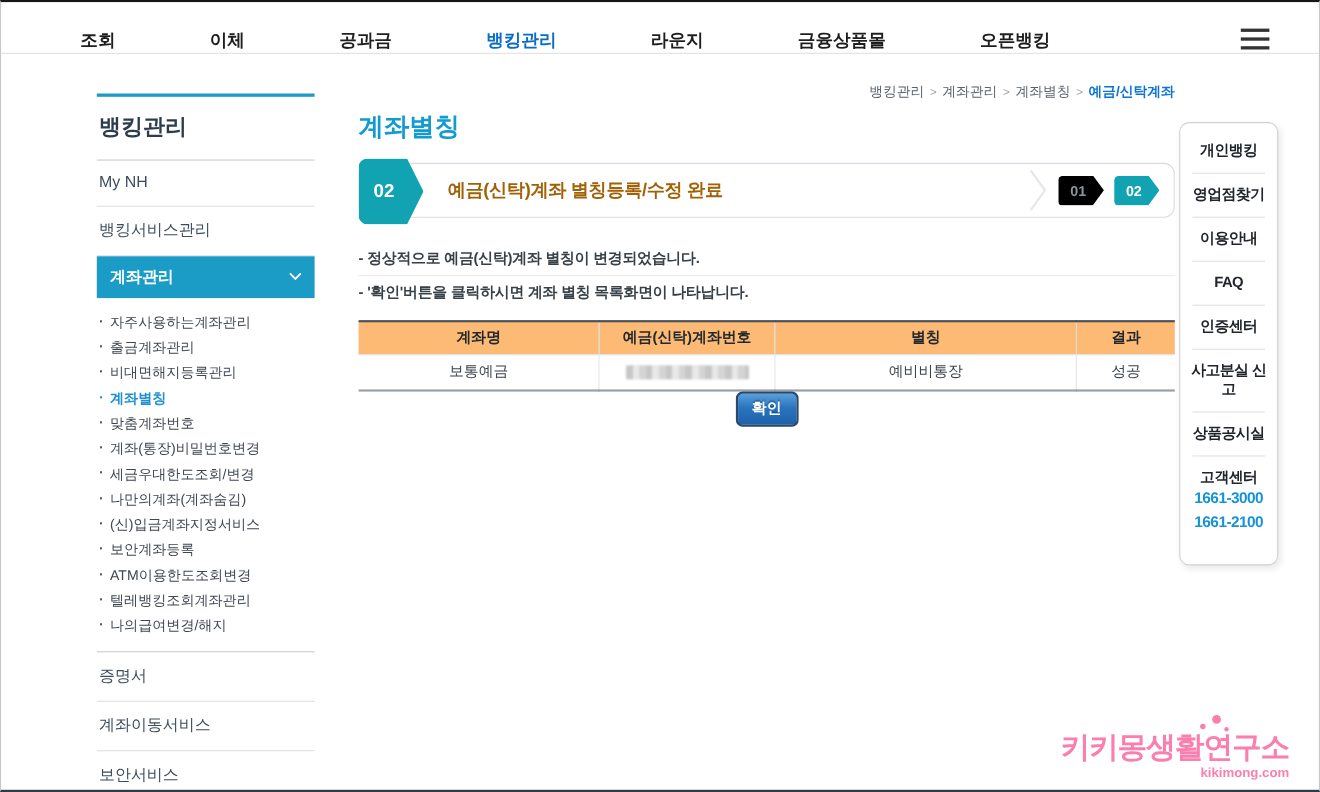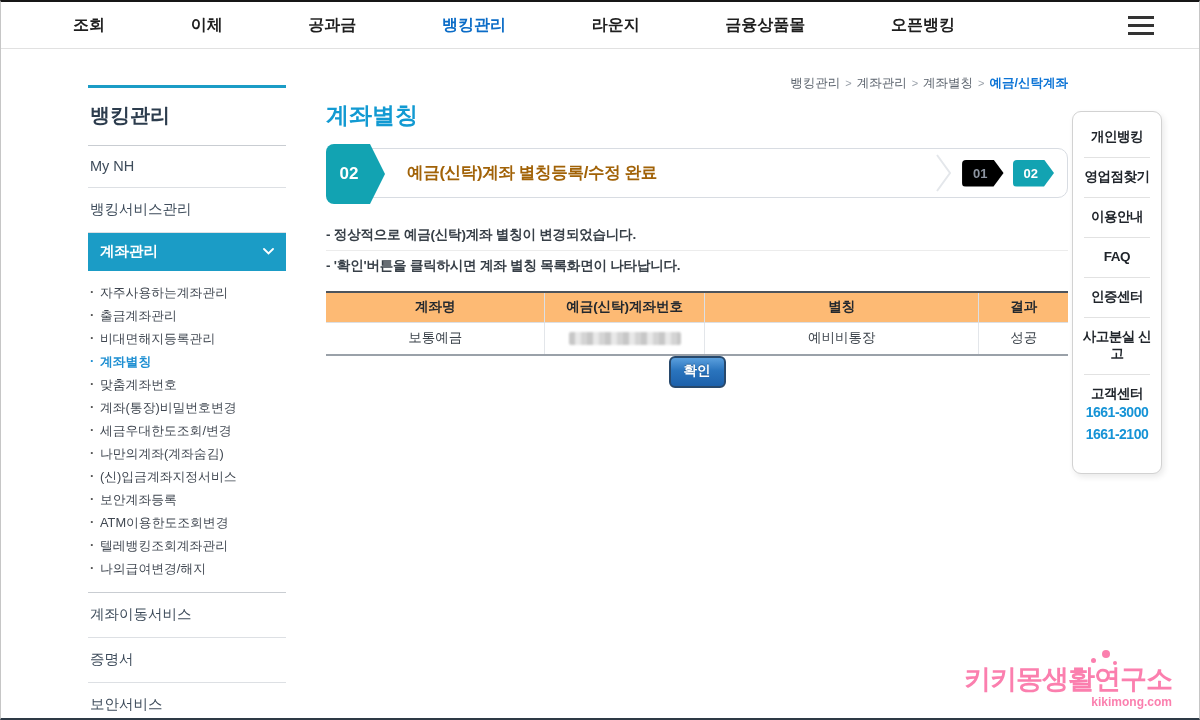--- a/index.html
+++ b/index.html
@@ -4,21 +4,21 @@
 <style>
   * { margin:0; padding:0; box-sizing:border-box; }
   html,body { background:#fff; }
   body { font-family:"Liberation Sans","DejaVu Sans",sans-serif; }
 
   .page { position:relative; width:1200px; height:720px; background:#fff;
           border-top:2px solid #161616; border-bottom:2px solid #2e3a46;
           border-left:1px solid #c6c6c6; border-right:1px solid #c6c6c6; overflow:hidden; }
 
   
-  .topnav { height:47px; border-bottom:1px solid #e1e1e1; display:flex; align-items:center;
+  .topnav { height:47px; border-bottom:1px solid #e1e1e1; display:flex; align-items:flex-end;
             padding:0 45px 0 72px; background:#fff; }
   .nav-items { display:flex; width:882px; justify-content:space-between; align-items:center; }
   .nav-item { font-size:16px; font-weight:bold; color:#1e1e1e; cursor:pointer; white-space:nowrap; }
   .nav-item.active { color:#0b6cc7; }
   .hamburger { margin-left:auto; width:26px; display:flex; flex-direction:column; gap:5px; cursor:pointer; padding:3px 0; }
   .hamburger span { display:block; height:3px; background:#333; }
 
   .layout { position:relative; height:668px; }
 
   
@@ -144,22 +144,22 @@
         <div class="submenu-item">맞춤계좌번호</div>
         <div class="submenu-item">계좌(통장)비밀번호변경</div>
         <div class="submenu-item">세금우대한도조회/변경</div>
         <div class="submenu-item">나만의계좌(계좌숨김)</div>
         <div class="submenu-item">(신)입금계좌지정서비스</div>
         <div class="submenu-item">보안계좌등록</div>
         <div class="submenu-item">ATM이용한도조회변경</div>
         <div class="submenu-item">텔레뱅킹조회계좌관리</div>
         <div class="submenu-item">나의급여변경/해지</div>
       </div>
+      <div class="side-link">증명서</div>
       <div class="side-link">계좌이동서비스</div>
-      <div class="side-link">증명서</div>
       <div class="side-link">보안서비스</div>
     </div>
 
     <div class="main">
       <div class="breadcrumb">
         <span class="crumb">뱅킹관리</span><span class="sep">&gt;</span><span class="crumb">계좌관리</span><span class="sep">&gt;</span><span class="crumb">계좌별칭</span><span class="sep">&gt;</span><span class="crumb active">예금/신탁계좌</span>
       </div>
 
       <div class="page-title">계좌별칭</div>
 
@@ -213,20 +213,21 @@
       </div>
     </div>
 
     <div class="quick-panel">
       <div class="qp-item">개인뱅킹</div>
       <div class="qp-item">영업점찾기</div>
       <div class="qp-item">이용안내</div>
       <div class="qp-item">FAQ</div>
       <div class="qp-item">인증센터</div>
       <div class="qp-item">사고분실 신고</div>
+      <div class="qp-item">상품공시실</div>
       <div class="qp-item">
         <div>고객센터</div>
         <div class="qp-phone">1661-3000</div>
         <div class="qp-phone">1661-2100</div>
       </div>
     </div>
 
     <div class="watermark">
       <span class="wm-dot d1"></span>
       <span class="wm-dot d2"></span>

